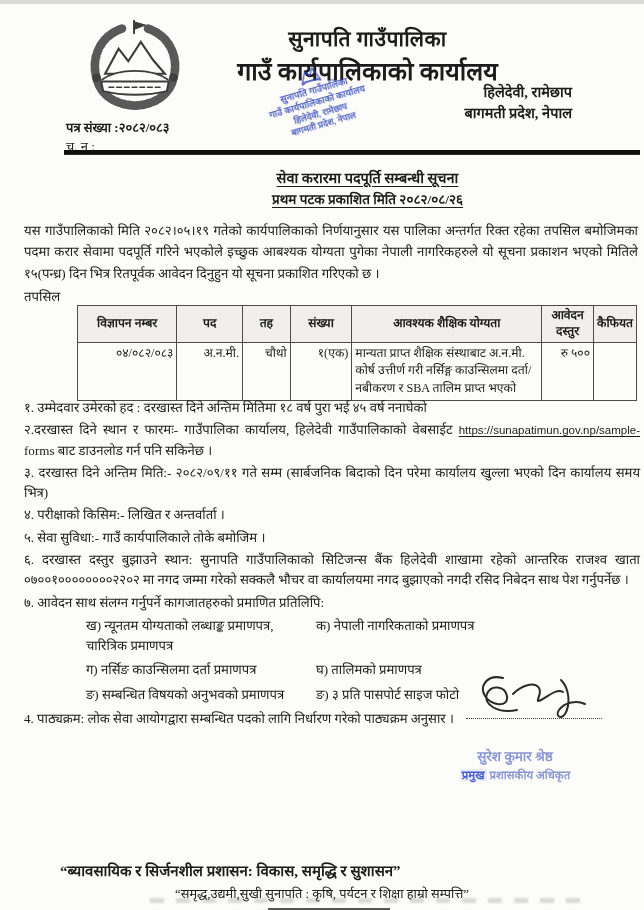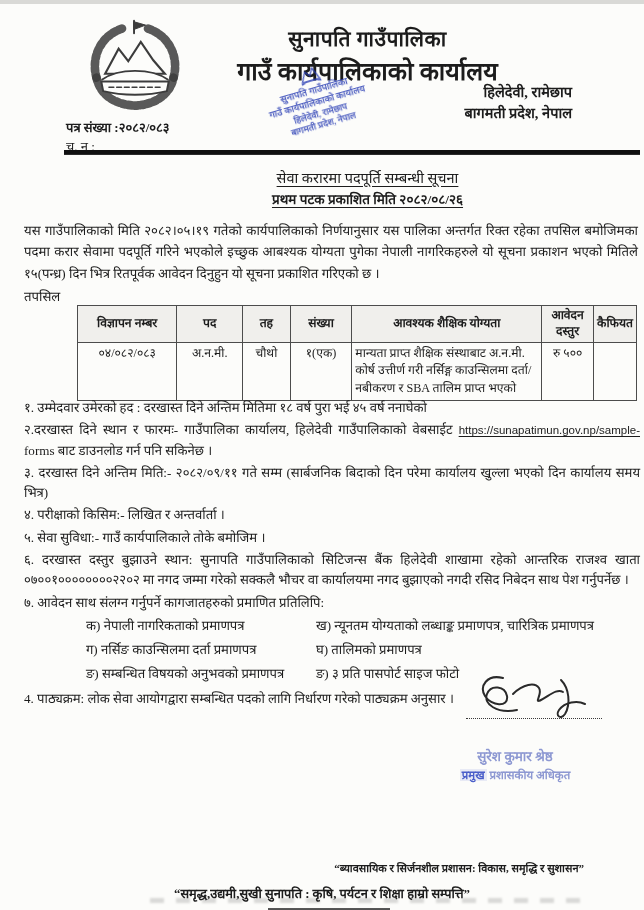--- a/index.html
+++ b/index.html
@@ -28,35 +28,35 @@
     left:237px; top:60px; width:158px; text-align:center;
     transform:rotate(-16deg); color:#2b3fb5; opacity:.82;
     font-weight:bold; line-height:1.25; filter:blur(.2px);
   }
   .stamp .s-emblem { display:block; margin:0 auto 1px; }
   .stamp .s1,.stamp .s2 { font-size:9.5px; }
   .stamp .s3,.stamp .s4 { font-size:9px; }
 
   
   .subject1 { left:95px; top:163px; width:545px; text-align:center;
-              font-size:14.5px; font-weight:normal; }
+              font-size:14.5px; font-weight:bold; }
   .subject2 { left:95px; top:186px; width:545px; text-align:center;
               font-size:13.5px; font-weight:bold; }
   .u { text-decoration:underline; text-underline-offset:3px; }
 
   
   .intro { left:24px; top:216px; width:614px; font-size:13.2px;
            line-height:1.62; text-align:justify; }
   .tapasil { left:24px; top:283px; font-size:13.2px; }
 
   table.vac { position:absolute; left:77px; top:301px; width:560px;
               border-collapse:collapse; font-size:12.2px; }
   table.vac th, table.vac td { border:1.4px solid #4c4c4c; padding:2px 3px; }
   table.vac th { font-weight:bold; background:#f0efec; line-height:1.3; }
-  table.vac td { vertical-align:top; text-align:center; line-height:1.45; }
+  table.vac td { vertical-align:top; text-align:right; line-height:1.45; }
   td.qual { text-align:left !important; padding-left:6px; }
   .c-adno{width:100px}.c-pad{width:66px}.c-tah{width:48px}.c-num{width:62px}
   .c-qual{width:192px}.c-fee{width:52px}.c-kai{width:40px}
 
   
   .clauses { left:24px; top:394px; width:616px; font-size:13.1px; line-height:1.55; }
   .clause { margin-bottom:2px; text-align:justify; }
   .clause .url { text-decoration:underline; text-underline-offset:2px;
                  font-family:"Liberation Sans","DejaVu Sans",sans-serif; font-size:11.5px; }
   .subdocs { margin:3px 0 4px 62px; display:grid; grid-template-columns:216px 1fr;
@@ -65,24 +65,24 @@
   
   .sig-svg { left:473px; top:666px; }
   .sig-dots { left:466px; top:714px; width:136px; border-bottom:1.6px dotted #3a3a3a; }
   .sig-stamp { left:405px; top:744px; width:220px; text-align:center;
                color:#8d98d2; filter:blur(.35px); line-height:1.4; }
   .sig-name { font-size:13.5px; font-weight:bold; }
   .sig-post { font-size:11.5px; font-weight:bold; }
   .sig-post .hl { color:#4a5ec9; background:rgba(90,110,210,.12); padding:0 2px; }
 
   
-  .footer1 { left:60px; top:856px; width:524px; text-align:right;
-             font-size:11px; font-weight:bold; }
+  .footer1 { left:60px; top:856px; width:524px; text-align:left;
+             font-size:15px; font-weight:bold; }
   .footer2 { left:60px; top:880px; width:524px; text-align:center;
-             font-size:12.8px; font-weight:bold; }
+             font-size:12.8px; font-weight:normal; }
 
   
   .ghost-line { left:150px; top:894px; width:440px; height:5px;
                 background:repeating-linear-gradient(90deg,rgba(60,60,60,.18) 0 14px,transparent 14px 26px);
                 filter:blur(1.2px); }
   .next-bar { left:268px; top:904px; width:122px; height:6px;
               background:linear-gradient(180deg,#5a5a5a,#3c3c3c); filter:blur(.4px); }
 </style>
 </head>
 <body>
@@ -172,22 +172,22 @@
 
   <div class="abs clauses">
     <div class="clause">१. उम्मेदवार उमेरको हद  : दरखास्त दिने अन्तिम मितिमा १८ वर्ष पुरा भई  ४५ वर्ष ननाघेको</div>
     <div class="clause"><span>२.दरखास्त दिने स्थान र फारमः- गाउँपालिका कार्यालय, हिलेदेवी गाउँपालिकाको वेबसाईट </span><span class="url">https://sunapatimun.gov.np/sample-</span><span> forms बाट डाउनलोड गर्न पनि सकिनेछ ।</span></div>
     <div class="clause">३.  दरखास्त दिने अन्तिम मिति:- २०८२/०९/११ गते सम्म (सार्बजनिक बिदाको दिन परेमा कार्यालय खुल्ला भएको दिन कार्यालय समय भित्र)</div>
     <div class="clause">४.  परीक्षाको किसिम:- लिखित र अन्तर्वार्ता ।</div>
     <div class="clause">५.  सेवा सुविधा:- गाउँ कार्यपालिकाले तोके बमोजिम ।</div>
     <div class="clause">६.  दरखास्त दस्तुर बुझाउने स्थान: सुनापति गाउँपालिकाको सिटिजन्स बैंक हिलेदेवी शाखामा रहेको आन्तरिक राजश्व खाता ०७००१००००००००२२०२ मा नगद जम्मा गरेको सक्कलै भौचर वा कार्यालयमा नगद बुझाएको नगदी रसिद निबेदन साथ पेश गर्नुपर्नेछ ।</div>
     <div class="clause">७.  आवेदन साथ संलग्न गर्नुपर्ने कागजातहरुको प्रमाणित प्रतिलिपि:</div>
     <div class="subdocs">
+      <div>ख) न्यूनतम योग्यताको लब्धाङ्क प्रमाणपत्र, चारित्रिक प्रमाणपत्र</div>
       <div>क) नेपाली नागरिकताको प्रमाणपत्र</div>
-      <div>ख) न्यूनतम योग्यताको लब्धाङ्क प्रमाणपत्र, चारित्रिक प्रमाणपत्र</div>
       <div>ग) नर्सिङ काउन्सिलमा दर्ता प्रमाणपत्र</div>
       <div>घ) तालिमको प्रमाणपत्र</div>
       <div>ङ)  सम्बन्धित विषयको अनुभवको प्रमाणपत्र</div>
       <div>ङ) ३ प्रति पासपोर्ट साइज फोटो</div>
     </div>
     <div class="clause">4. पाठ्यक्रम: लोक सेवा आयोगद्वारा सम्बन्धित पदको लागि निर्धारण गरेको पाठ्यक्रम अनुसार ।</div>
   </div>
 
   <div class="abs sig-svg">
     <svg width="118" height="52" viewBox="0 0 118 52">

